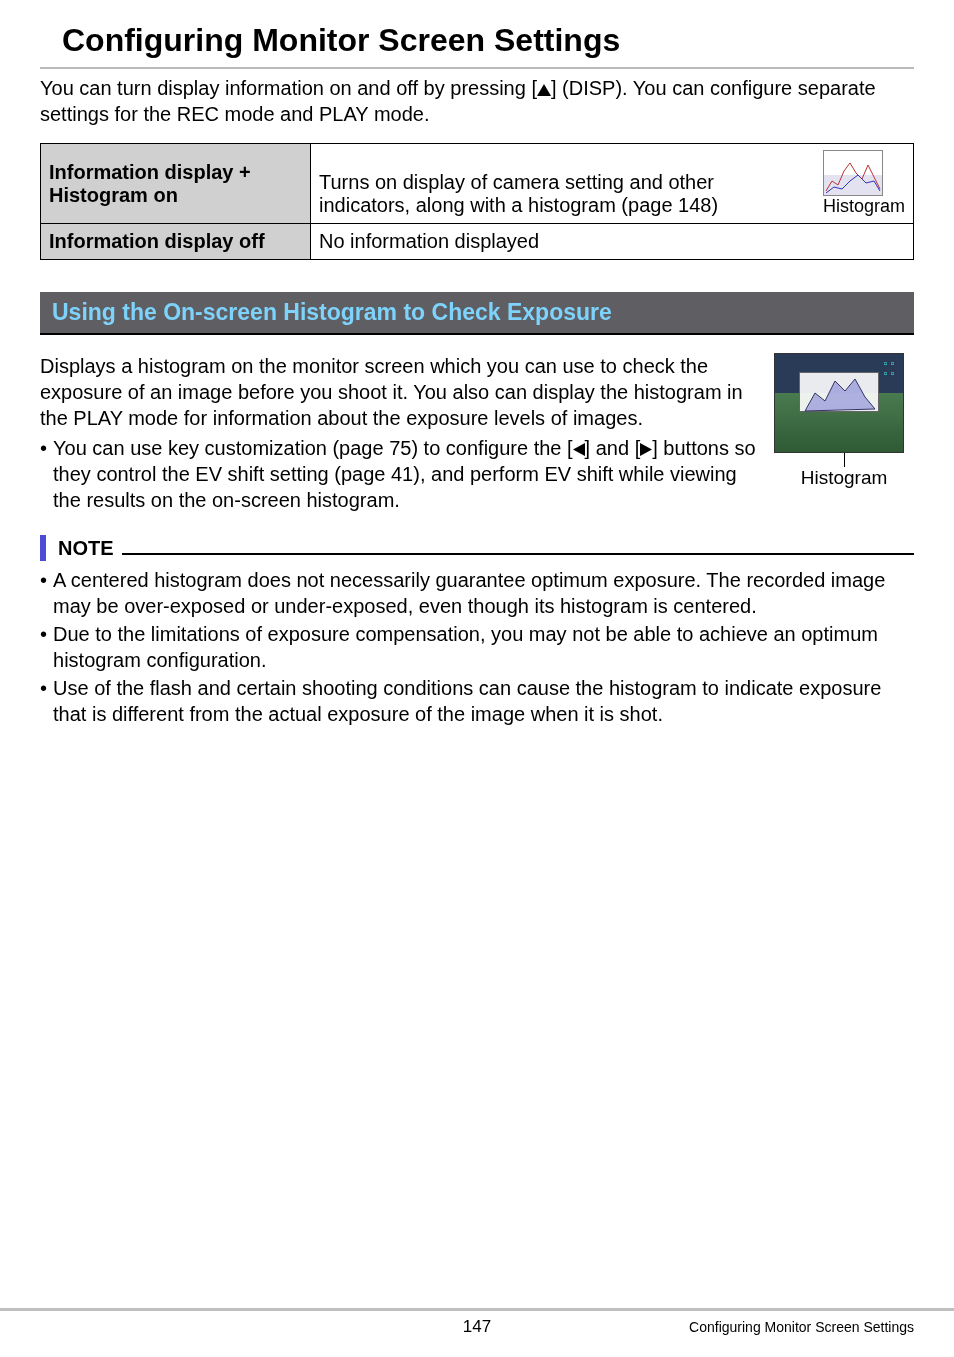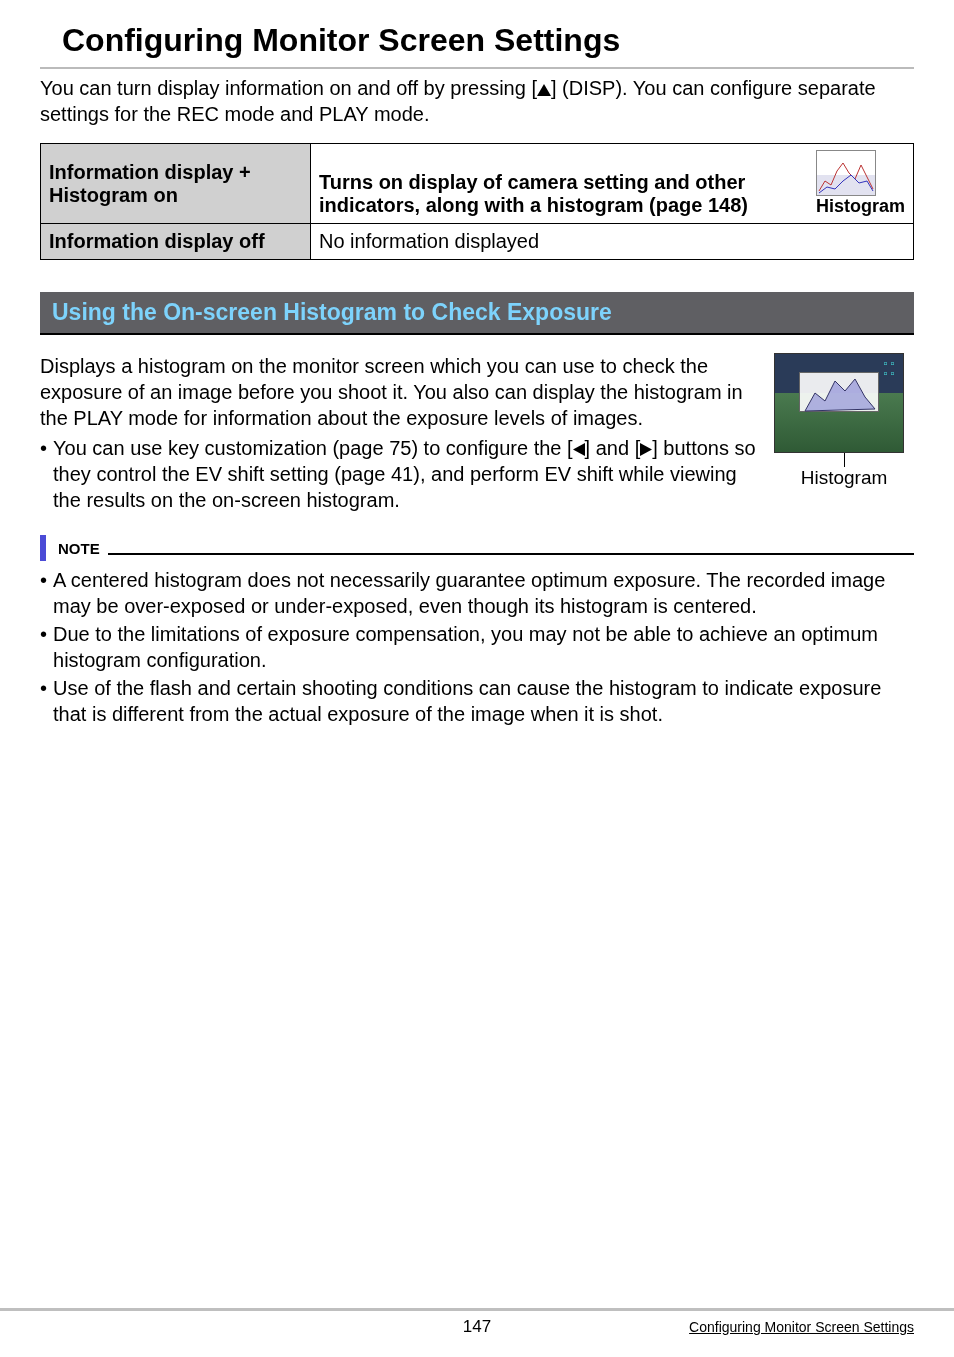--- a/index.html
+++ b/index.html
@@ -43,21 +43,20 @@
   }
   table.info th {
     background: #d0d0d0;
     font-weight: bold;
     width: 270px;
   }
   .hist-cell {
     display: flex;
     align-items: flex-end;
     gap: 20px;
-    font-weight: bold;
   }
   .hist-cell-text { flex: 1; }
   .hist-thumb-wrap { text-align: center; }
   .hist-thumb {
     width: 60px; height: 46px;
     border: 1px solid #888;
     position: relative;
     background: linear-gradient(#fff 55%, #e2e2f0 55%);
   }
   .hist-thumb svg { position: absolute; left:0; top:0; }
@@ -112,34 +111,33 @@
     margin: 0 auto;
   }
   .sec-img-label { font-size: 19px; }
 
   .note-head {
     display:flex; align-items:center; margin-top: 22px;
   }
   .note-bar {
     width: 6px; height: 26px; background:#4b4bd6; margin-right: 12px;
   }
-  .note-label { font-weight:bold; font-size:15px; margin-right:8px; }
+  .note-label { font-weight:bold; font-size:20px; margin-right:8px; }
   .note-line { flex:1; border-bottom:2px solid #000; position:relative; top:6px; }
   .note-list { margin-top:6px; }
   .note-item { display:flex; gap:6px; line-height:1.3; margin-bottom:2px; }
 
   .footer {
     position:absolute;
     left:0; right:0; bottom:22px;
     border-top: 3px solid #bfbfbf;
     padding: 8px 40px 0 40px;
     display:flex;
     align-items:center;
     font-size:14px;
-    text-decoration:underline;
   }
   .footer .pg {
     position:absolute; left:50%; transform:translateX(-50%);
     font-size:17px;
   }
   .footer .sec {
     margin-left:auto;
   }
 </style>
 </head>

